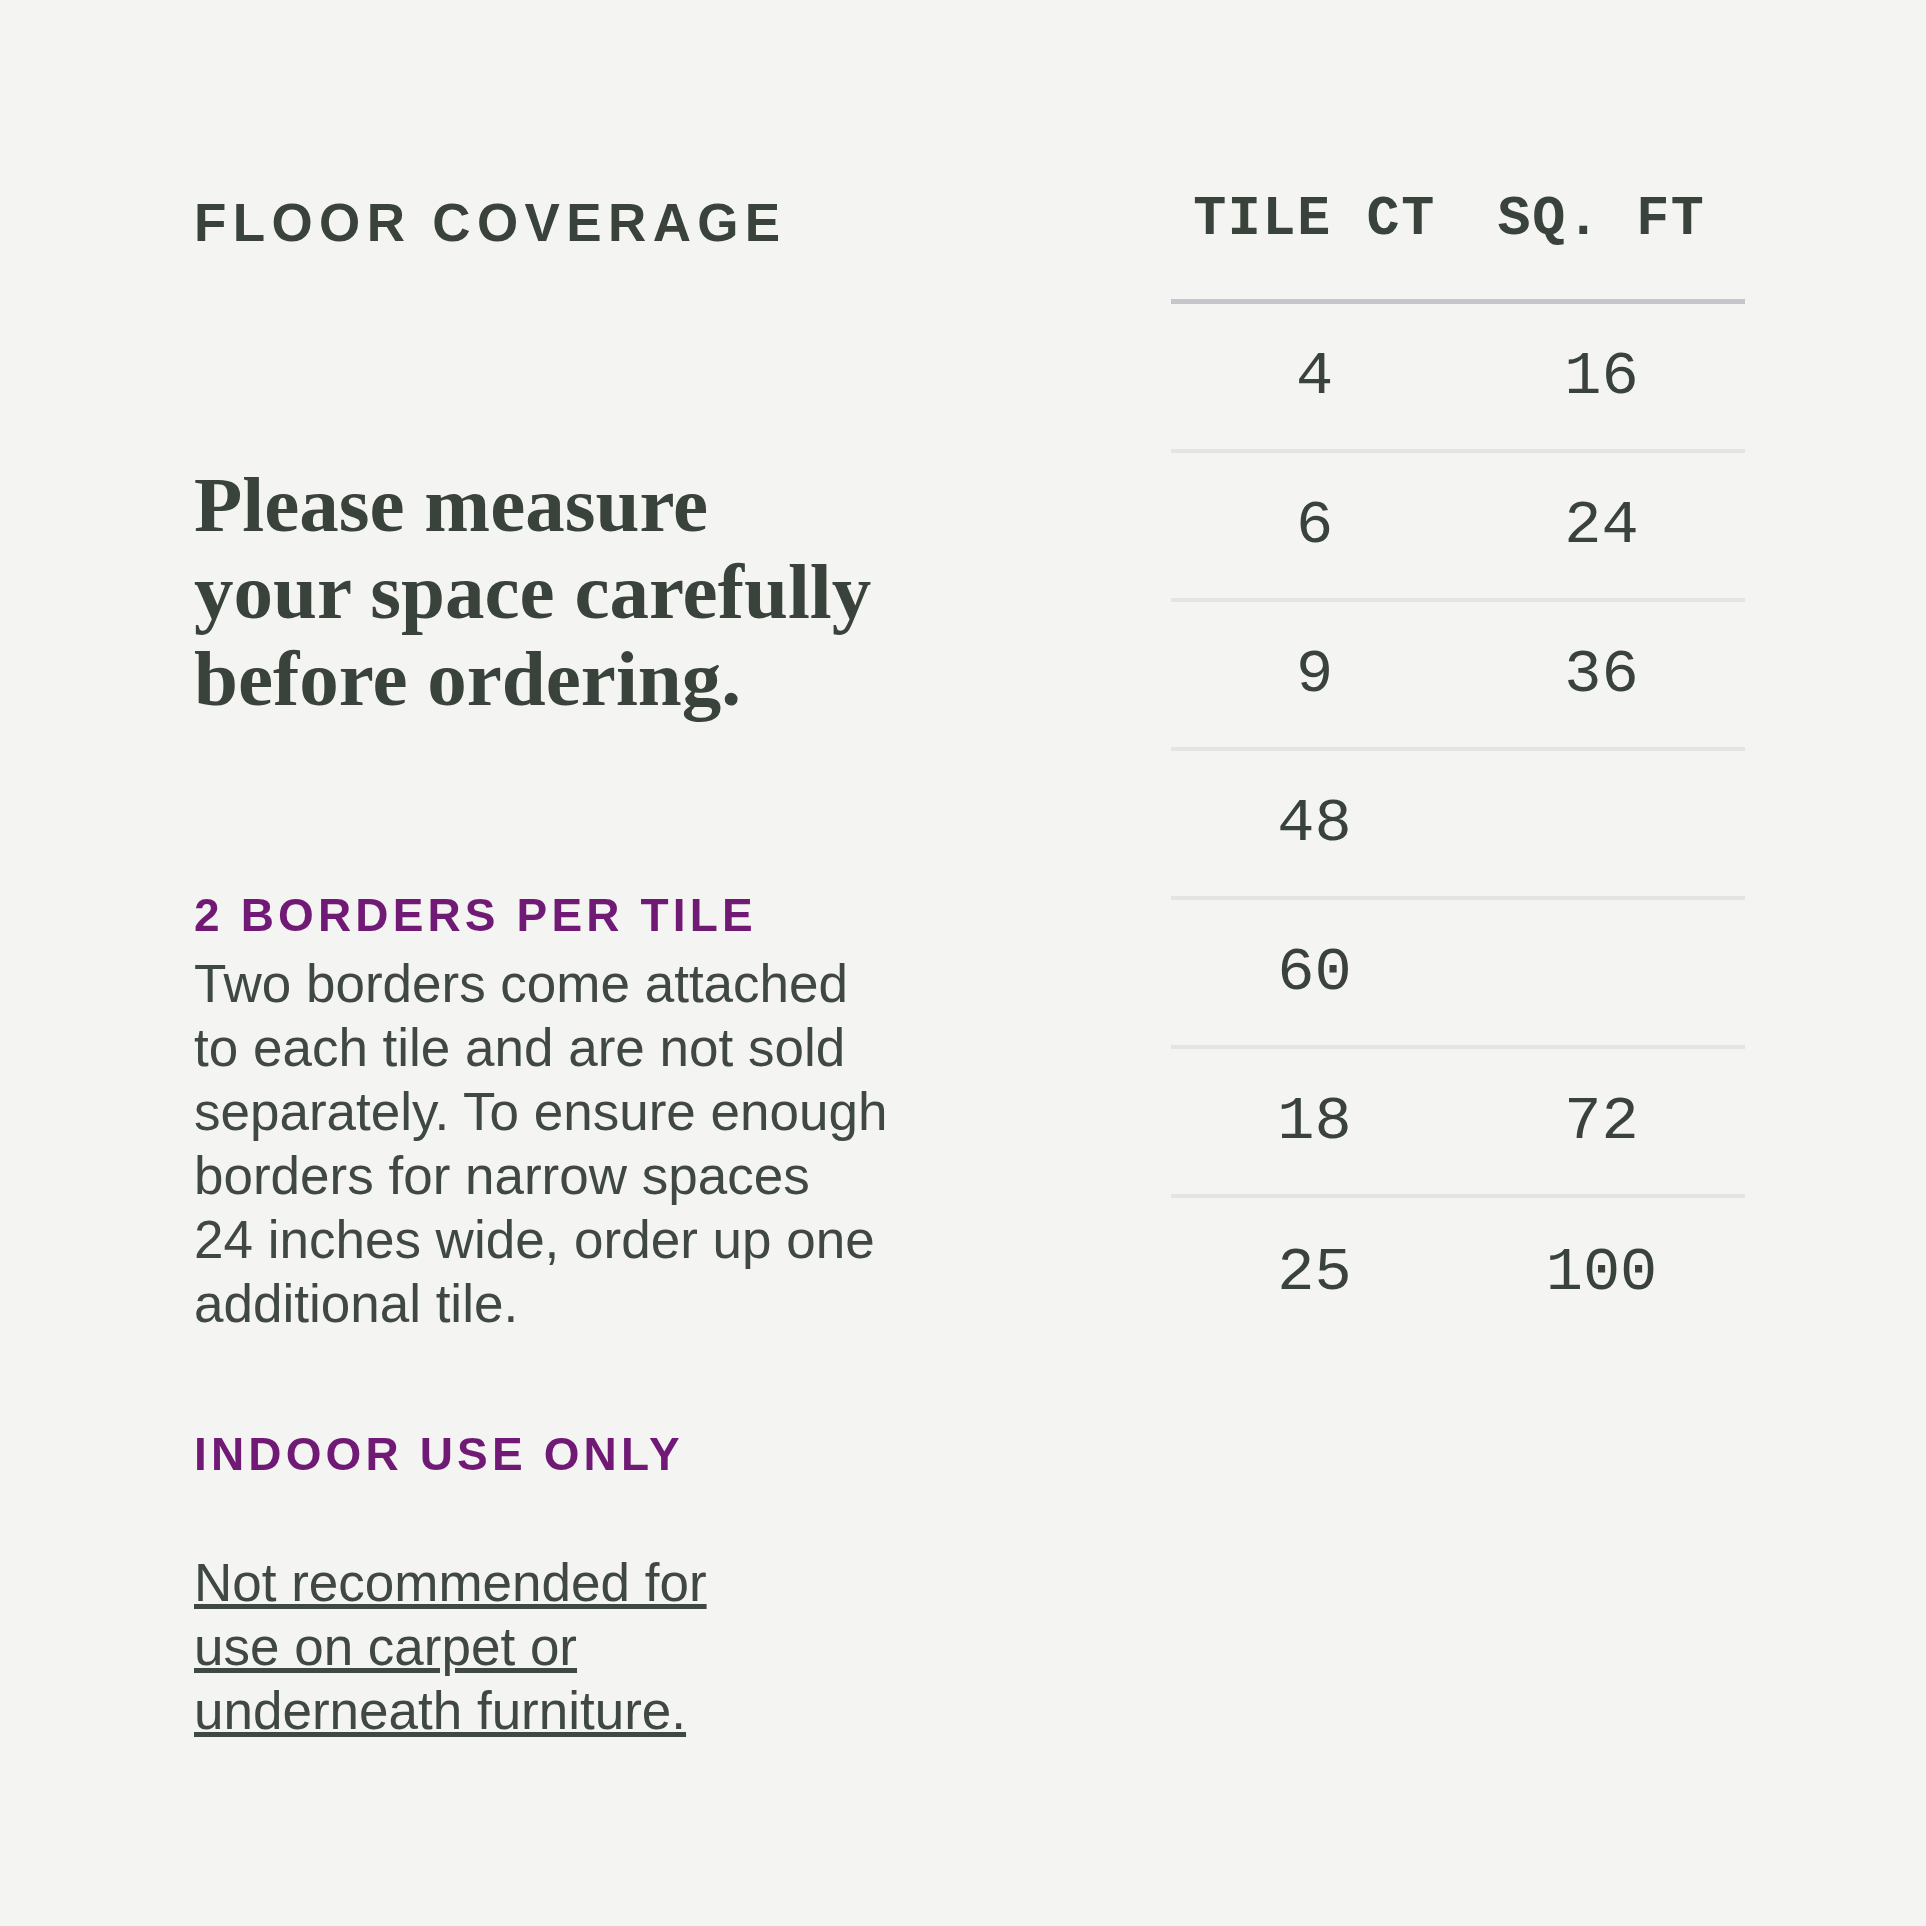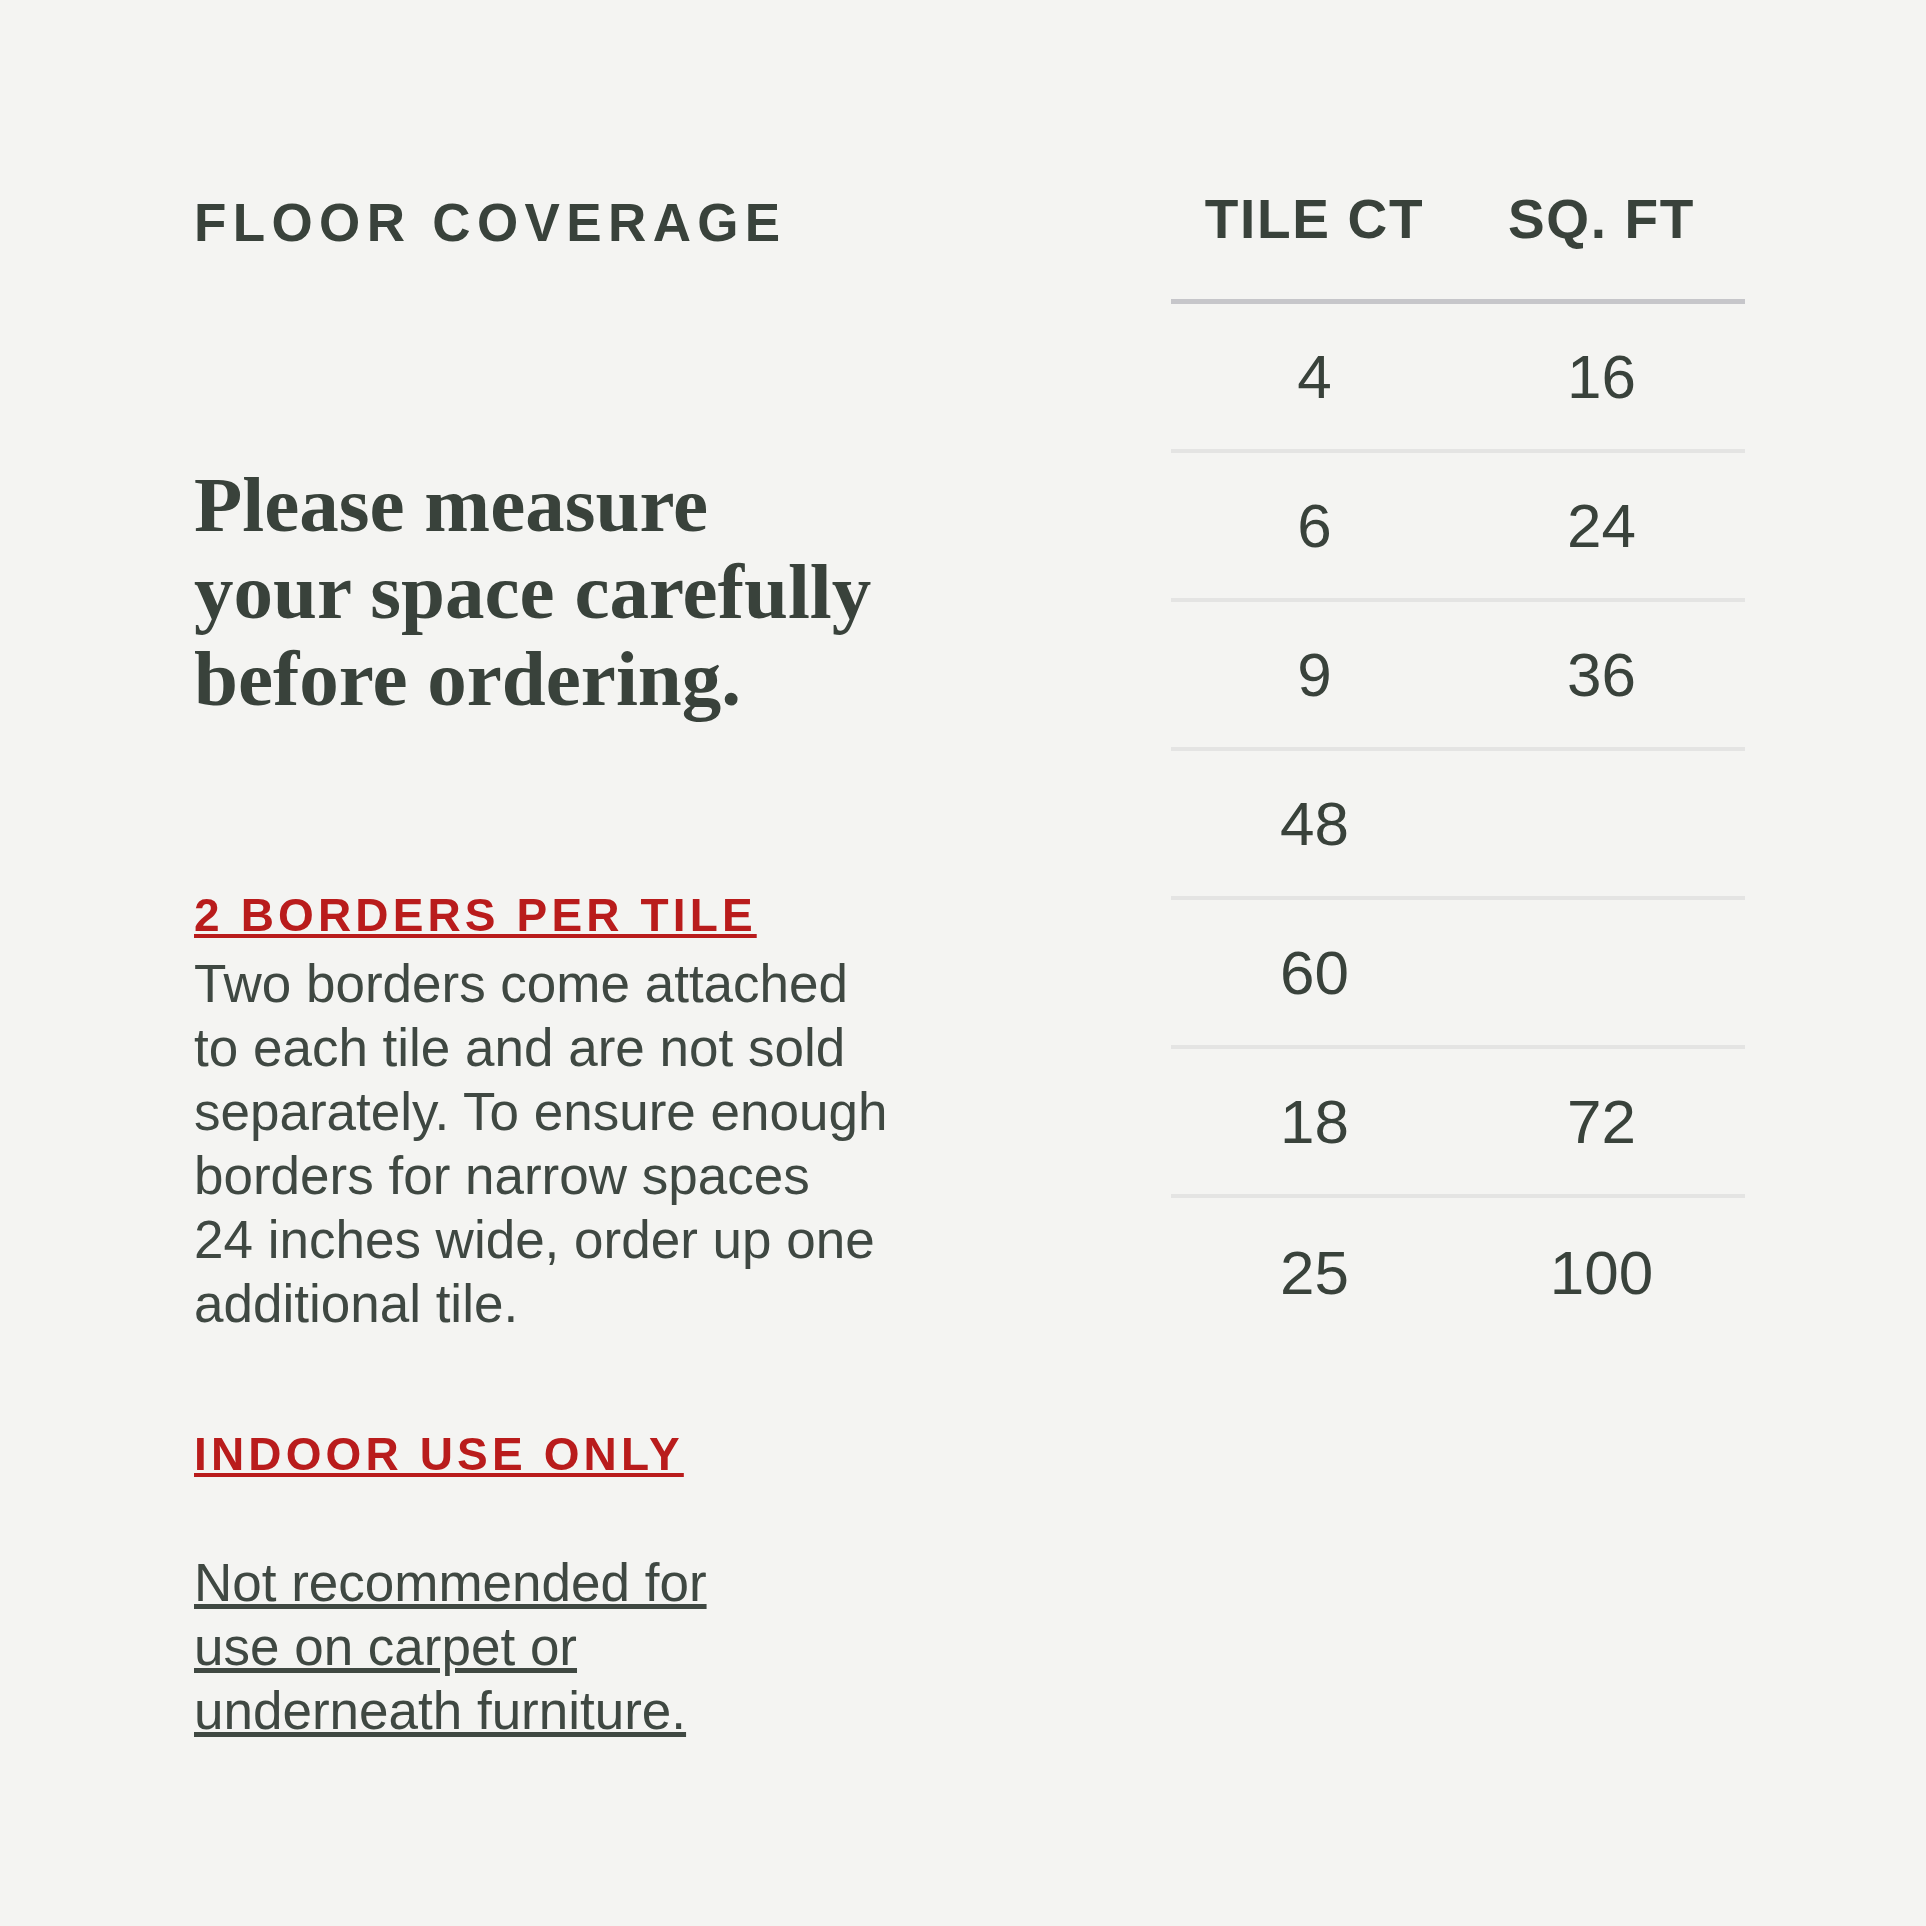--- a/index.html
+++ b/index.html
@@ -28,41 +28,40 @@
     font-family:"Liberation Serif", serif;
     font-weight:700;
     font-size:79px; line-height:87px;
     color:#39423b;
     white-space:pre-line;
   }
   .sub-heading{
     font-size:46px; line-height:46px;
     font-weight:700;
     letter-spacing:0.09em;
-    color:#b91c1c;
+    color:#701a75;
     white-space:nowrap;
-    text-decoration:underline;
   }
   .body-text{
     font-size:53px; line-height:64px;
     font-weight:400;
     color:#3f4842;
     white-space:pre-line;
   }
   .borders-heading{ left:194px; top:892px; }
   .borders-body{   left:194px; top:952px;  width:851px; }
   .indoor-heading{ left:194px; top:1431px;text-align:right; }
   .indoor-body{    left:194px; top:1551px; width:851px;text-decoration:underline; }
 
   
   .coverage-table{
     left:1171px; top:192px;
     width:574px;
   }
-  .tr{display:flex; width:100%;}
+  .tr{display:flex; width:100%;font-family:Liberation Mono, monospace;}
   .th,.td{
     width:50%;
     text-align:center;
   }
   .header-row{
     height:107px;
     border-bottom:5px solid #c6c6ca;
     align-items:flex-start;
   }
   .th{

